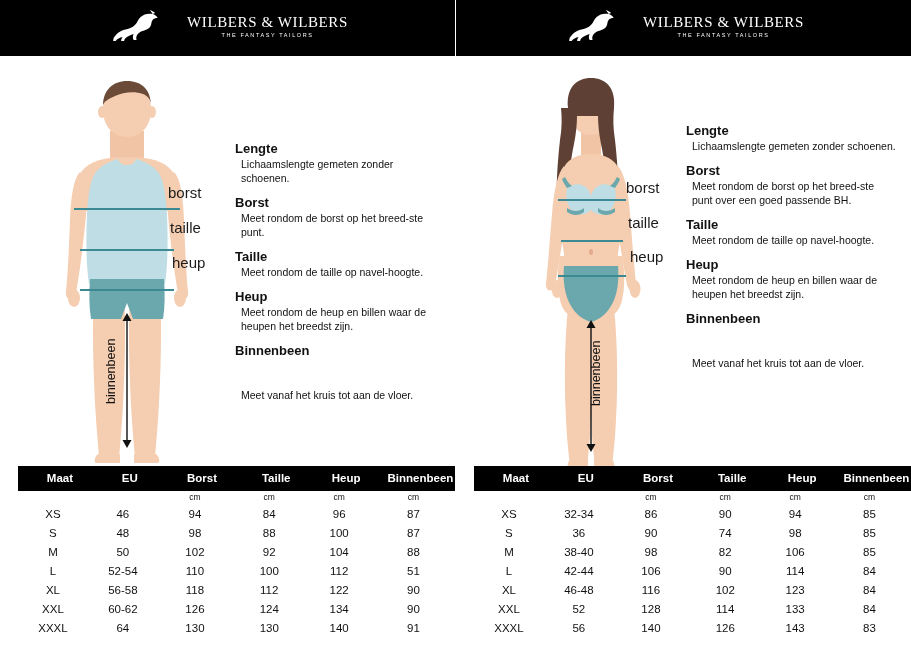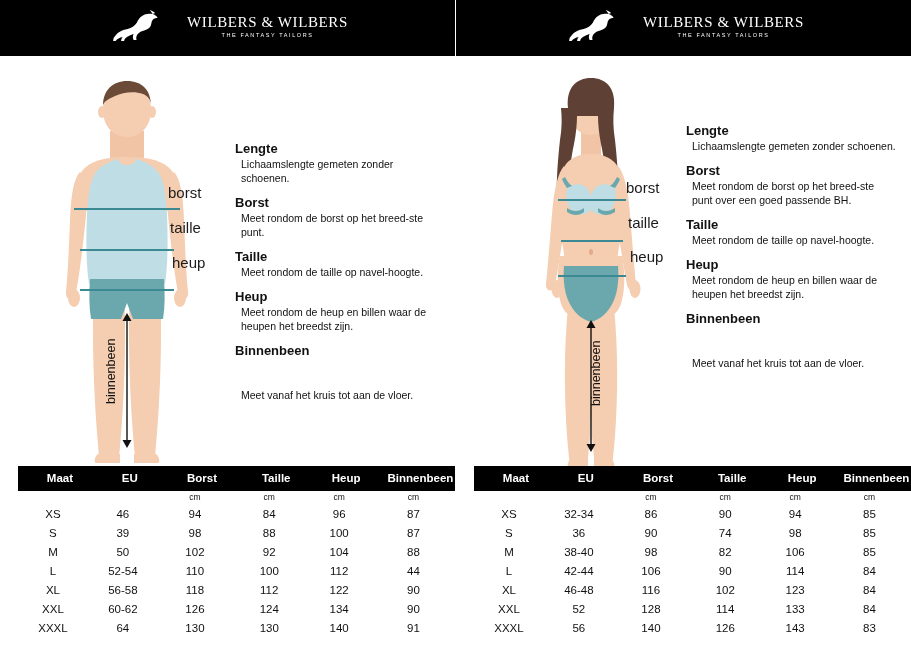--- a/index.html
+++ b/index.html
@@ -279,41 +279,41 @@
         <tr>
           <td>XS</td>
           <td>46</td>
           <td>94</td>
           <td>84</td>
           <td>96</td>
           <td>87</td>
         </tr>
         <tr>
           <td>S</td>
-          <td>39</td>
+          <td>48</td>
           <td>98</td>
           <td>88</td>
           <td>100</td>
           <td>87</td>
         </tr>
         <tr>
           <td>M</td>
           <td>50</td>
           <td>102</td>
           <td>92</td>
           <td>104</td>
           <td>88</td>
         </tr>
         <tr>
           <td>L</td>
           <td>52-54</td>
           <td>110</td>
           <td>100</td>
           <td>112</td>
-          <td>44</td>
+          <td>51</td>
         </tr>
         <tr>
           <td>XL</td>
           <td>56-58</td>
           <td>118</td>
           <td>112</td>
           <td>122</td>
           <td>90</td>
         </tr>
         <tr>

